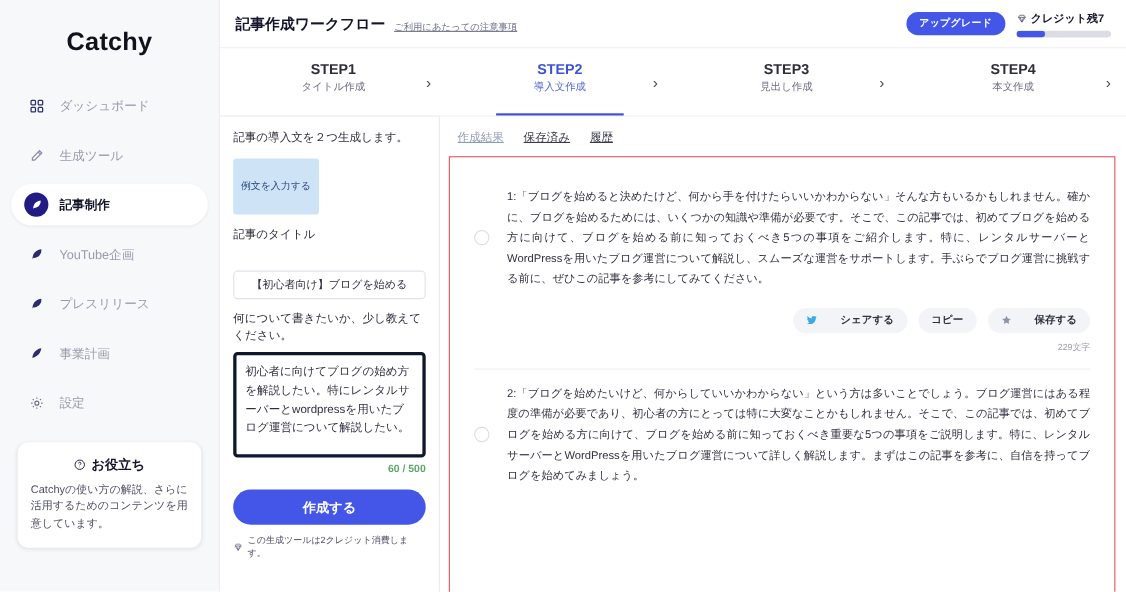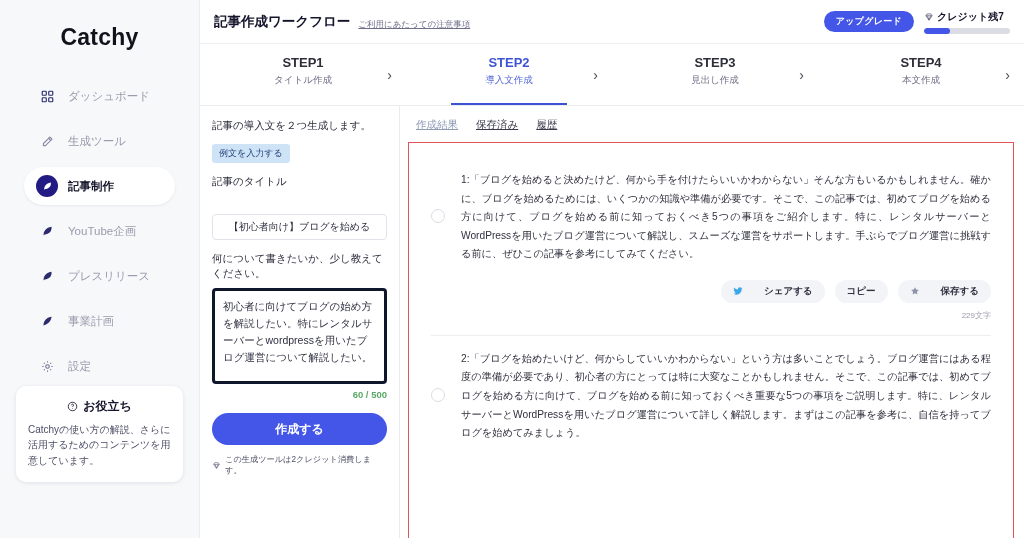--- a/index.html
+++ b/index.html
@@ -20,21 +20,21 @@
   }
   .brand {
     text-align: center;
     font-size: 23px;
     font-weight: 600;
     color: #12121c;
     letter-spacing: .2px;
     padding-top: 24px;
     padding-bottom: 6px;
   }
-  .nav { margin-top: 20px; padding: 0 24px; }
+  .nav { margin-top: 20px; padding: 0 10px; }
   .nav-item {
     display: flex; align-items: center;
     height: 38px;
     padding: 0 12px;
     margin-bottom: 7px;
     border-radius: 19px;
     color: #9a9aad;
     font-size: 11.5px;
   }
   .nav-item .ico {
@@ -50,21 +50,21 @@
     box-shadow: 0 1px 3px rgba(20,20,43,.07);
   }
   .nav-item.active .badge-circle {
     width: 22px; height: 22px; border-radius: 50%;
     background: #211b83;
     display:flex; align-items:center; justify-content:center;
   }
   .helper-card {
     position: absolute;
     left: 16px; right: 16px;
-    bottom: 56px;
+    bottom: 40px;
     background: #ffffff;
     border-radius: 10px;
     box-shadow: 0 1px 4px rgba(20,20,43,.10);
     padding: 12px 12px 14px 12px;
   }
   .helper-title {
     display: flex; align-items: center; justify-content: center;
     gap: 5px;
     font-size: 12px; font-weight: 700; color: #14142b;
     margin-bottom: 7px;
@@ -137,21 +137,21 @@
   .form-col {
     width: 200px; flex: 0 0 200px;
     padding: 12px 12px 0 12px;
     border-right: 1px solid #ececf0;
     position: relative;
   }
   .form-lead { font-size: 10.5px; color: #2c2c3c; line-height: 1.5; }
   .example-badge {
     display: inline-block; margin-top: 10px;
     background: #cfe3f7; color: #26457c;
-    font-size: 9px; border-radius: 3px; padding: 3px 7px; text-align: center;
+    font-size: 9px; border-radius: 3px; padding: 19px 7px; text-align: center;
   }
   .field-label { font-size: 10.5px; color: #2c2c3c; margin-top: 11px; line-height:1.5; }
   .text-input {
     margin-top: 24px; width: 100%; height: 26px;
     border: 1px solid #e2e2ea; border-radius: 4px;
     background: #fff;
     display: flex; align-items: center; justify-content: center;
     font-size: 10px; color: #2f2f40;
     overflow: hidden; white-space: nowrap;
     padding: 0 4px;

